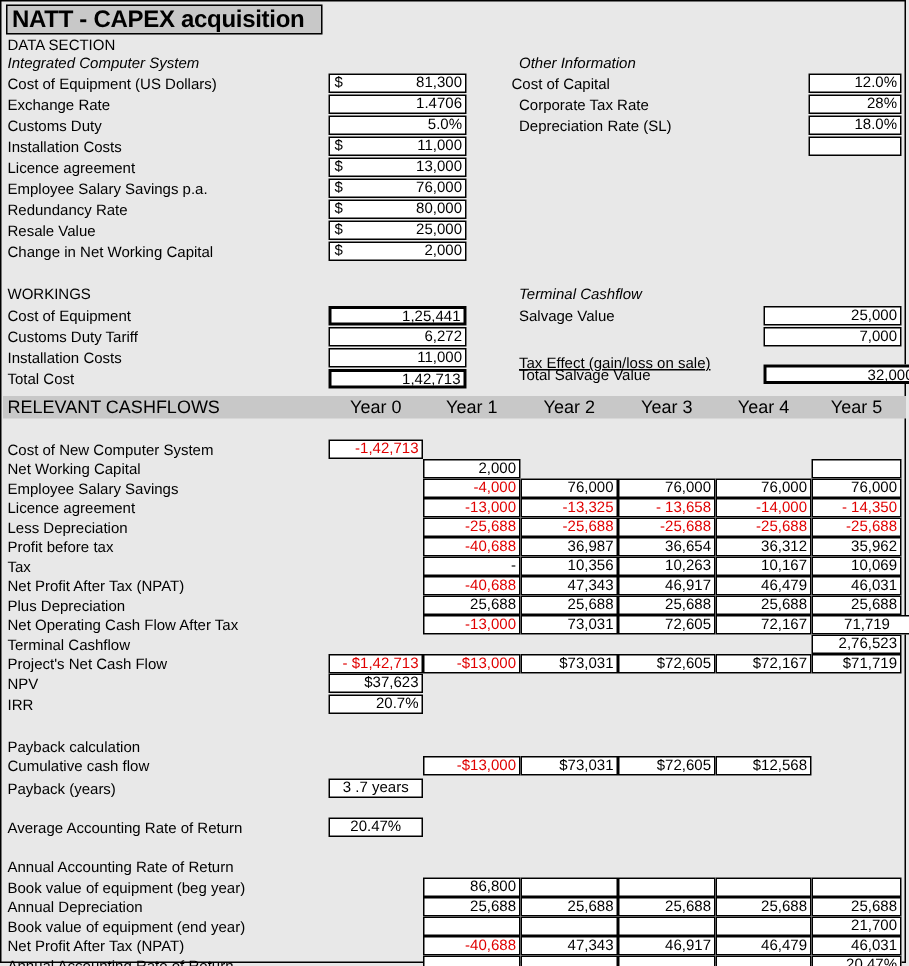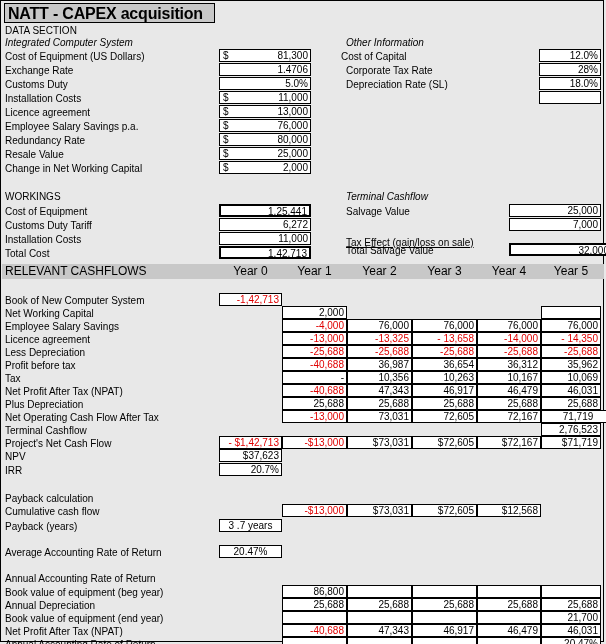--- a/index.html
+++ b/index.html
@@ -119,21 +119,21 @@
   <div id="year-headers">
       <div class="bandtxt" style="left:218px;top:263px;width:63px;text-align:center;">Year 0</div>
       <div class="bandtxt" style="left:281px;top:263px;width:65px;text-align:center;">Year 1</div>
       <div class="bandtxt" style="left:346px;top:263px;width:65px;text-align:center;">Year 2</div>
       <div class="bandtxt" style="left:411px;top:263px;width:65px;text-align:center;">Year 3</div>
       <div class="bandtxt" style="left:476px;top:263px;width:64px;text-align:center;">Year 4</div>
       <div class="bandtxt" style="left:540px;top:263px;width:60px;text-align:center;">Year 5</div>
     </div>
 
   <div id="cashflow-rows">
-      <div class="lbl" style="left:4px;top:294px;">Book of New Computer System</div>
+      <div class="lbl" style="left:4px;top:294px;">Cost of New Computer System</div>
       <div class="gcell thick red" style="left:218px;top:292px;width:63px;">-1,42,713</div>
       <div class="lbl" style="left:4px;top:307px;">Net Working Capital</div>
       <div class="gcell" style="left:281px;top:305px;width:65px;">2,000</div>
       <div class="gcell" style="left:540px;top:305px;width:60px;"></div>
       <div class="lbl" style="left:4px;top:320px;">Employee Salary Savings</div>
       <div class="gcell red" style="left:281px;top:318px;width:65px;">-4,000</div>
       <div class="gcell" style="left:346px;top:318px;width:65px;">76,000</div>
       <div class="gcell" style="left:411px;top:318px;width:65px;">76,000</div>
       <div class="gcell" style="left:476px;top:318px;width:64px;">76,000</div>
       <div class="gcell" style="left:540px;top:318px;width:60px;">76,000</div>

